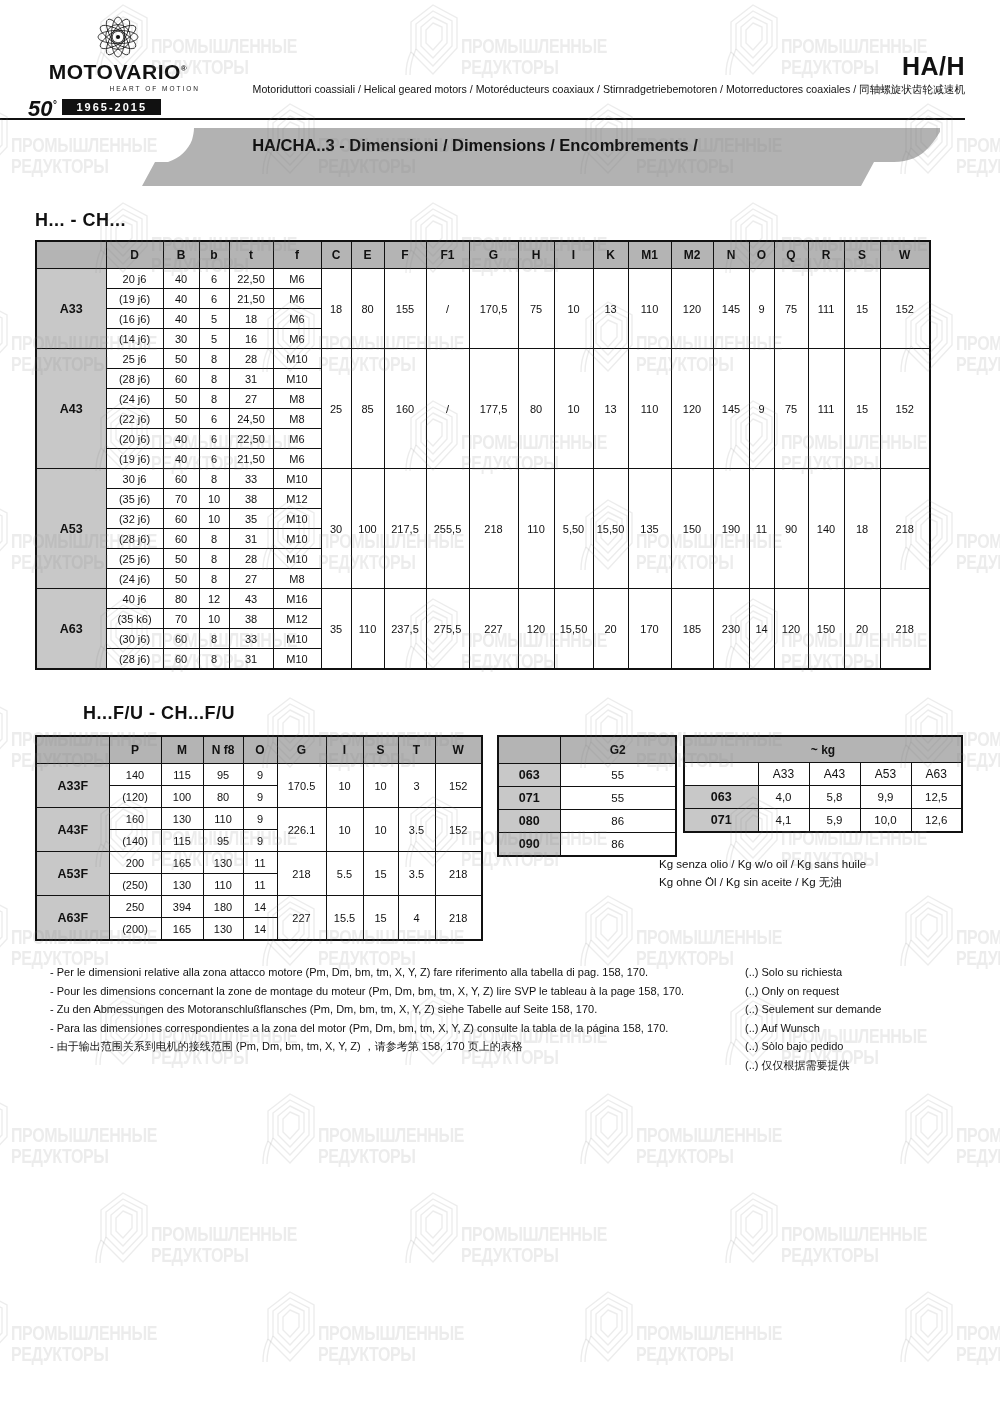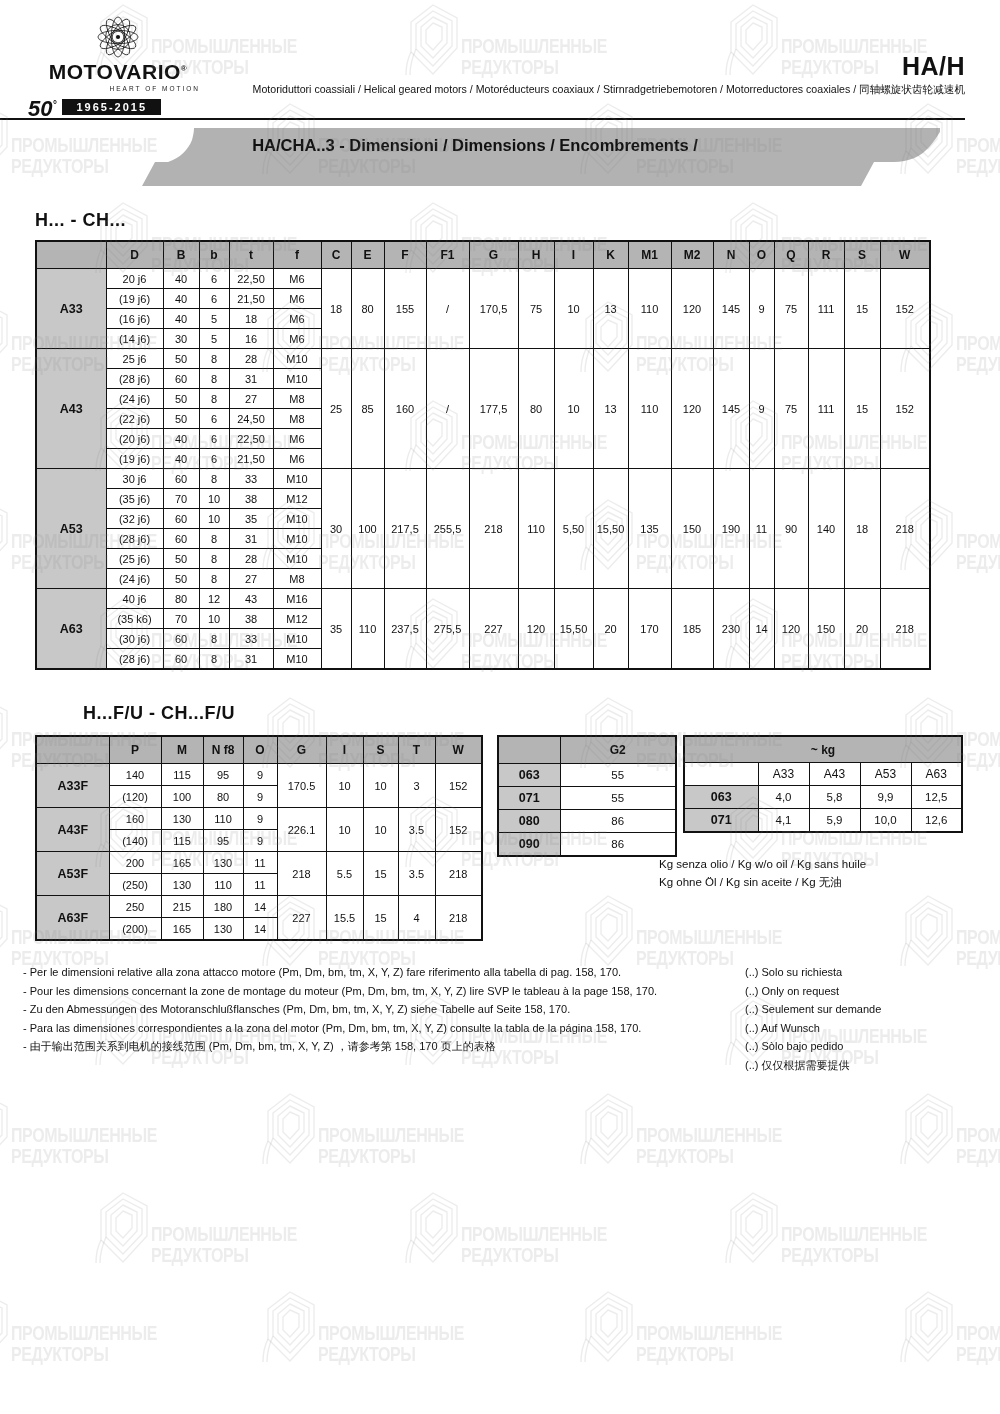--- a/index.html
+++ b/index.html
@@ -456,21 +456,21 @@
           </tr>
           <tr>
             <td>(250)</td>
             <td>130</td>
             <td>110</td>
             <td>11</td>
           </tr>
           <tr>
             <td class="lbl" rowspan="2">A63F</td>
             <td>250</td>
-            <td>215</td>
+            <td>394</td>
             <td>180</td>
             <td>14</td>
             <td rowspan="2">227</td>
             <td rowspan="2">15.5</td>
             <td rowspan="2">15</td>
             <td rowspan="2">4</td>
             <td rowspan="2">218</td>
           </tr>
           <tr>
             <td>(200)</td>
@@ -548,21 +548,21 @@
             <td>12,6</td>
           </tr>
         </tbody>
       </table>
 
     <div class="abs kg-notes" style="left:659px;top:855px;">
       <div>Kg senza olio / Kg w/o oil / Kg sans huile</div>
       <div>Kg ohne Öl / Kg sin aceite / Kg 无油</div>
     </div>
 
-    <div class="abs fnotes" style="left:23px;top:966px;width:700px;">
+    <div class="abs fnotes" style="left:50px;top:966px;width:700px;">
         <div class="fn">- Per le dimensioni relative alla zona attacco motore (Pm, Dm, bm, tm, X, Y, Z) fare riferimento alla tabella di pag. 158, 170.</div>
         <div class="fn">- Pour les dimensions concernant la zone de montage du  moteur (Pm, Dm, bm, tm, X, Y, Z) lire SVP le tableau à la page 158, 170.</div>
         <div class="fn">- Zu den Abmessungen des Motoranschlußflansches  (Pm, Dm, bm, tm, X, Y, Z) siehe Tabelle auf Seite 158, 170.</div>
         <div class="fn">- Para las dimensiones correspondientes a la zona del motor (Pm, Dm, bm, tm, X, Y, Z) consulte la tabla de la página 158, 170.</div>
         <div class="fn">- 由于输出范围关系到电机的接线范围 (Pm, Dm, bm, tm, X, Y, Z) ，请参考第 158, 170 页上的表格</div>
       </div>
     <div class="abs fnotes" style="left:745px;top:966px;width:230px;">
         <div class="fn">(..) Solo su richiesta</div>
         <div class="fn">(..) Only on request</div>
         <div class="fn">(..) Seulement sur demande</div>

